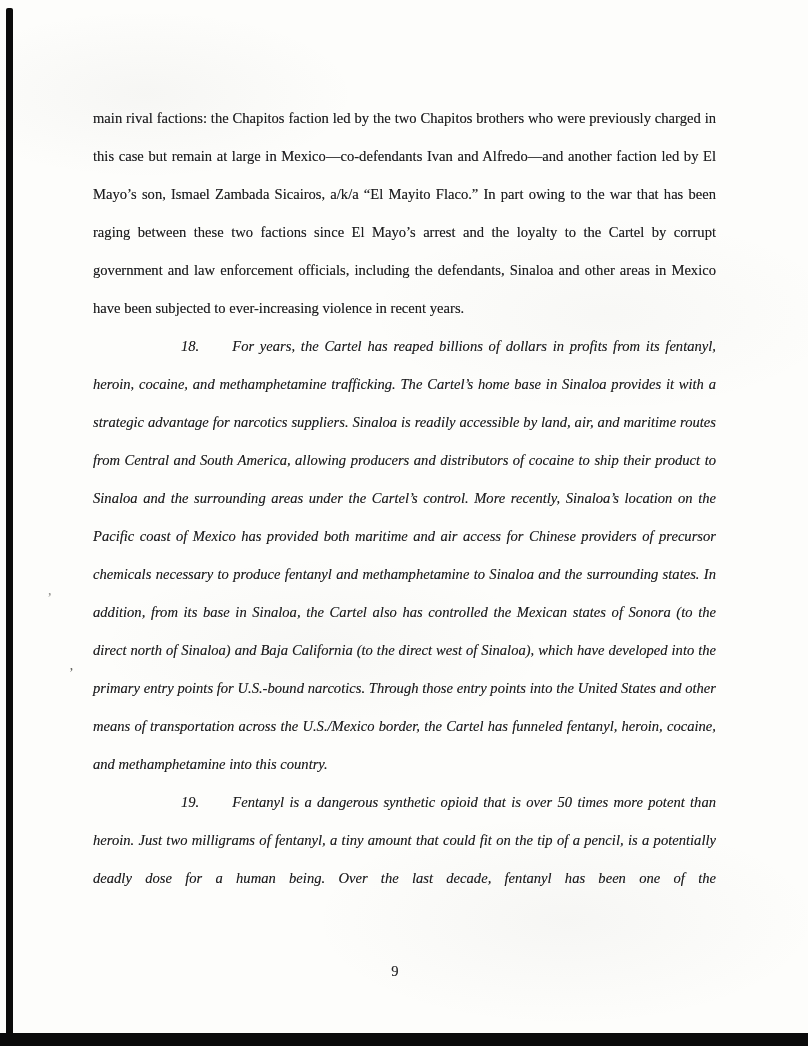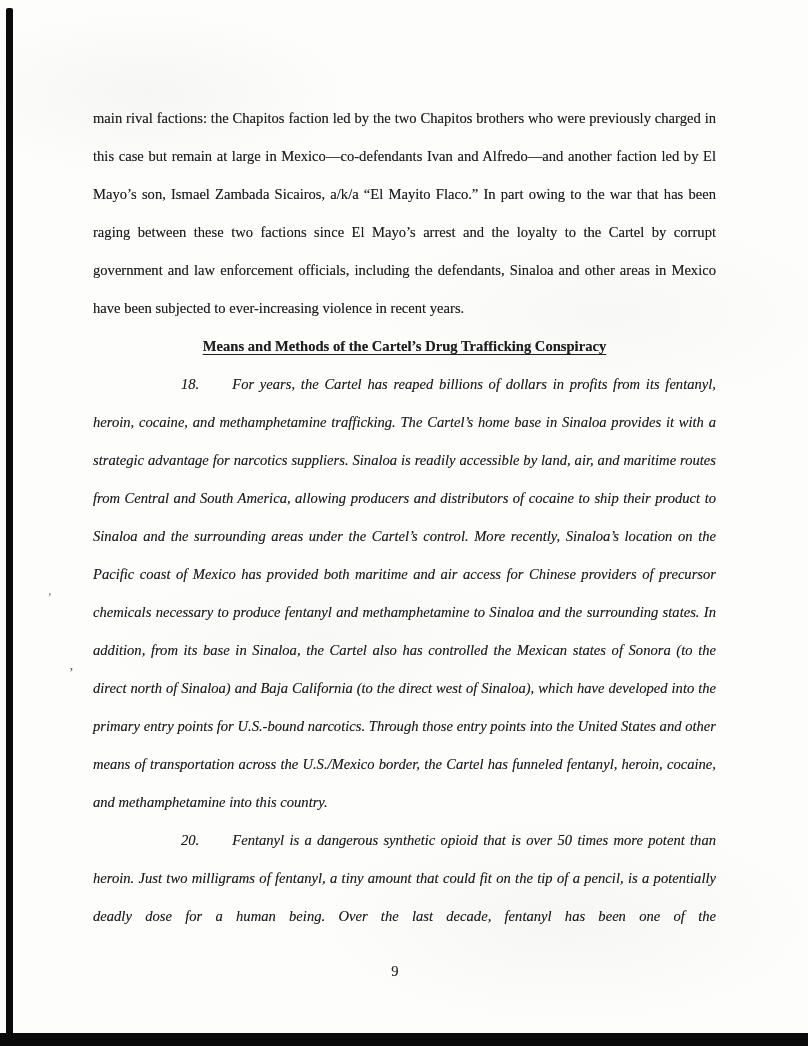--- a/index.html
+++ b/index.html
@@ -98,25 +98,24 @@
 </style>
 </head>
 <body>
 
 <div class="page">
 
   <div class="text-block">
 
     <p>main rival factions: the Chapitos faction led by the two Chapitos brothers who were previously charged in this case but remain at large in Mexico—co-defendants Ivan and Alfredo—and another faction led by El Mayo’s son, Ismael Zambada Sicairos, a/k/a “El Mayito Flaco.” In part owing to the war that has been raging between these two factions since El Mayo’s arrest and the loyalty to the Cartel by corrupt government and law enforcement officials, including the defendants, Sinaloa and other areas in Mexico have been subjected to ever-increasing violence in recent years.</p>
 
-    <p class="heading">Means and Methods of the Cartel’s Drug Trafficking Conspiracy</p>
 
     <p class="numbered"><span>18.</span><span class="tab-gap"></span><span>For years, the Cartel has reaped billions of dollars in profits from its fentanyl, heroin, cocaine, and methamphetamine trafficking. The Cartel’s home base in Sinaloa provides it with a strategic advantage for narcotics suppliers. Sinaloa is readily accessible by land, air, and maritime routes from Central and South America, allowing producers and distributors of cocaine to ship their product to Sinaloa and the surrounding areas under the Cartel’s control. More recently, Sinaloa’s location on the Pacific coast of Mexico has provided both maritime and air access for Chinese providers of precursor chemicals necessary to produce fentanyl and methamphetamine to Sinaloa and the surrounding states. In addition, from its base in Sinaloa, the Cartel also has controlled the Mexican states of Sonora (to the direct north of Sinaloa) and Baja California (to the direct west of Sinaloa), which have developed into the primary entry points for U.S.-bound narcotics. Through those entry points into the United States and other means of transportation across the U.S./Mexico border, the Cartel has funneled fentanyl, heroin, cocaine, and methamphetamine into this country.</span></p>
 
-    <p class="numbered justify-last"><span>20.</span><span class="tab-gap"></span><span>Fentanyl is a dangerous synthetic opioid that is over 50 times more potent than heroin. Just two milligrams of fentanyl, a tiny amount that could fit on the tip of a pencil, is a potentially deadly dose for a human being. Over the last decade, fentanyl has been one of the</span></p>
+    <p class="numbered justify-last"><span>19.</span><span class="tab-gap"></span><span>Fentanyl is a dangerous synthetic opioid that is over 50 times more potent than heroin. Just two milligrams of fentanyl, a tiny amount that could fit on the tip of a pencil, is a potentially deadly dose for a human being. Over the last decade, fentanyl has been one of the</span></p>
 
   </div>
 
   <div class="page-number">9</div>
 
   <span class="speck speck-comma">,</span>
 
   <span class="speck speck-apos">’</span>
 
   <div class="scan-bar-left"></div>

